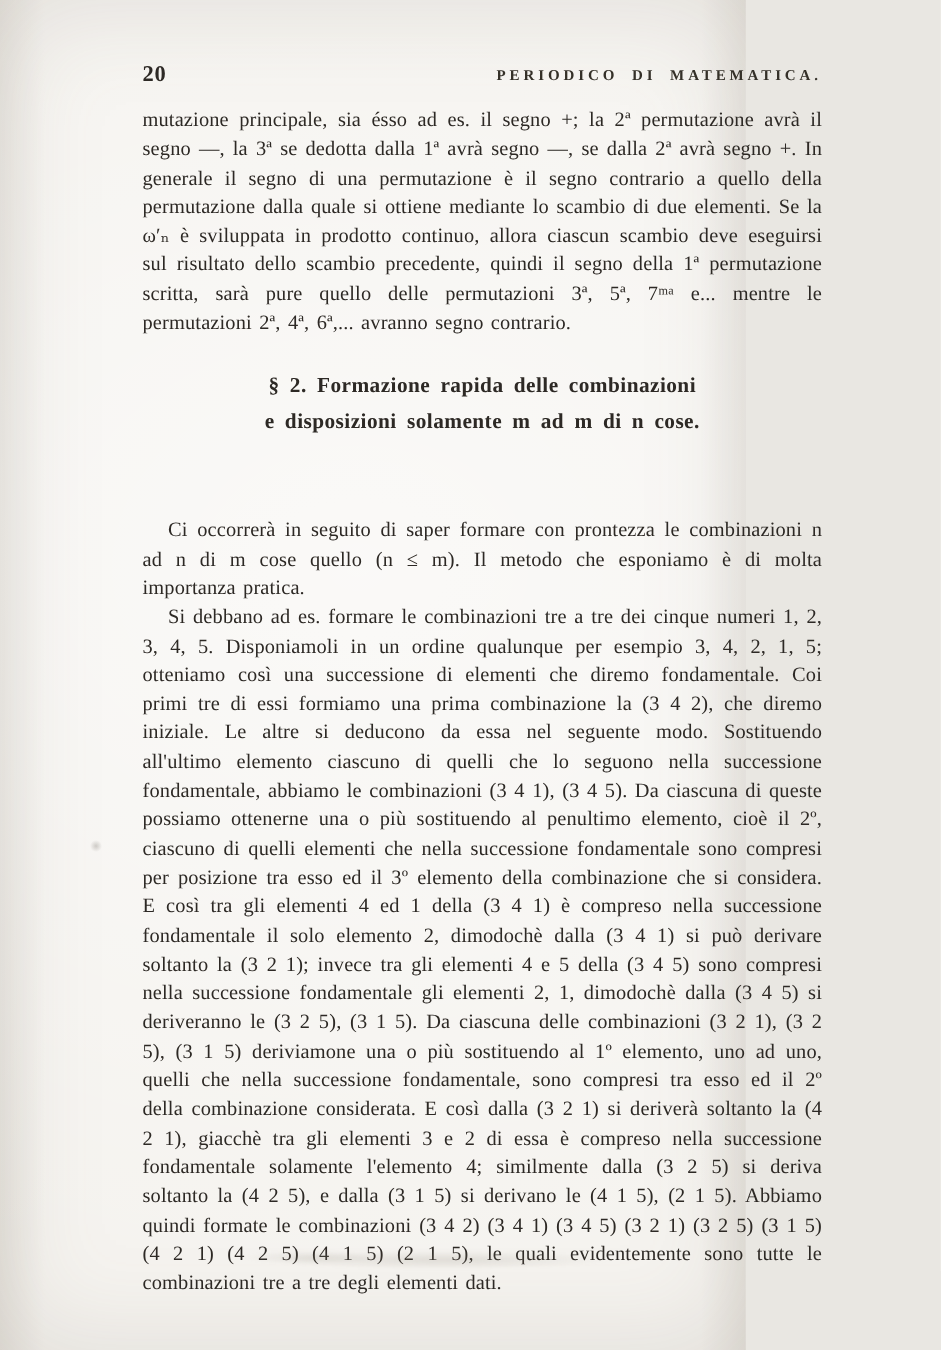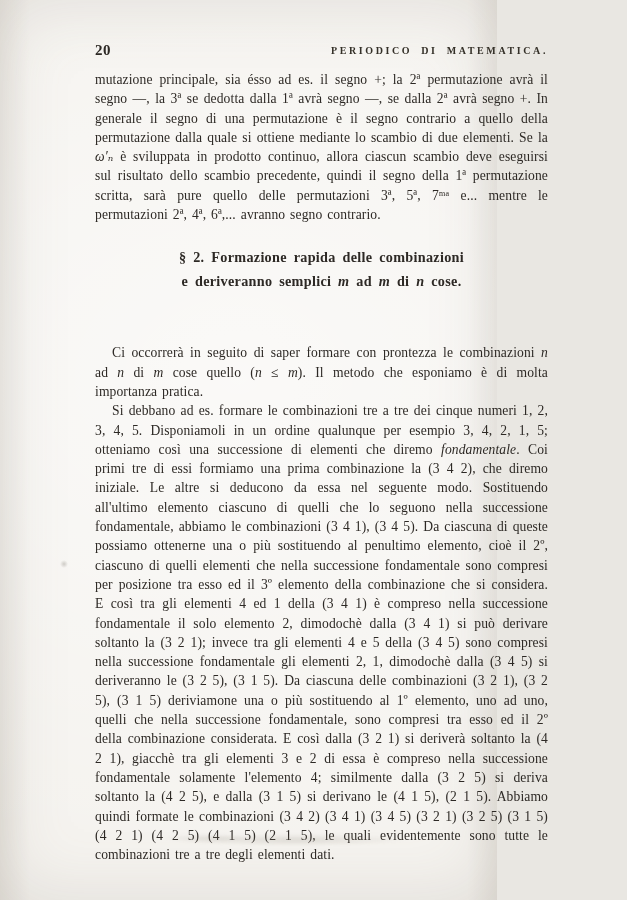--- a/index.html
+++ b/index.html
@@ -60,21 +60,21 @@
   }
   p.body-par {
     margin: 0;
     font-size: 13.6px;
     line-height: 19.3px;
     text-align: justify;
     word-spacing: 1.4px;
     letter-spacing: 0.1px;
   }
   p.indent { text-indent: 17px; }
-  .it { font-style: italic; }
+  .it { }
   .section-heading {
     margin: 21px 0 50px 0;
     text-align: center;
     font-size: 14.2px;
     font-weight: bold;
     line-height: 24px;
     letter-spacing: 0.3px;
     word-spacing: 3px;
   }
   .smudge {
@@ -107,21 +107,21 @@
 
     <div class="running-head">
       <span class="page-number">20</span>
       <span class="running-title">PERIODICO DI MATEMATICA.</span>
     </div>
 
     <p class="body-par"><span>mutazione principale, sia ésso ad es. il segno +; la 2ª permutazione avrà il segno —, la 3ª se dedotta dalla 1ª avrà segno —, se dalla 2ª avrà segno +. In generale il segno di una permutazione è il segno contrario a quello della permutazione dalla quale si ottiene mediante lo scambio di due elementi. Se la </span><span class="it">ω′ₙ</span><span> è sviluppata in prodotto continuo, allora ciascun scambio deve eseguirsi sul risultato dello scambio precedente, quindi il segno della 1ª permutazione scritta, sarà pure quello delle permutazioni 3ª, 5ª, 7ᵐᵃ e... mentre le permutazioni 2ª, 4ª, 6ª,... avranno segno contrario.</span></p>
 
     <div class="section-heading">
       <div><span>§ 2. Formazione rapida delle combinazioni</span></div>
-      <div><span>e deriveranno semplici </span><span class="it">m</span><span> ad </span><span class="it">m</span><span> di </span><span class="it">n</span><span> cose.</span></div>
+      <div><span>e disposizioni solamente </span><span class="it">m</span><span> ad </span><span class="it">m</span><span> di </span><span class="it">n</span><span> cose.</span></div>
     </div>
 
     <p class="body-par indent"><span>Ci occorrerà in seguito di saper formare con prontezza le combinazioni </span><span class="it">n</span><span> ad </span><span class="it">n</span><span> di </span><span class="it">m</span><span> cose quello (</span><span class="it">n</span><span> ≤ </span><span class="it">m</span><span>). Il metodo che esponiamo è di molta importanza pratica.</span></p>
 
     <p class="body-par indent"><span>Si debbano ad es. formare le combinazioni tre a tre dei cinque numeri 1, 2, 3, 4, 5. Disponiamoli in un ordine qualunque per esempio 3, 4, 2, 1, 5; otteniamo così una successione di elementi che diremo </span><span class="it">fondamentale</span><span>. Coi primi tre di essi formiamo una prima combinazione la (3 4 2), che diremo iniziale. Le altre si deducono da essa nel seguente modo. Sostituendo all'ultimo elemento ciascuno di quelli che lo seguono nella successione fondamentale, abbiamo le combinazioni (3 4 1), (3 4 5). Da ciascuna di queste possiamo ottenerne una o più sostituendo al penultimo elemento, cioè il 2º, ciascuno di quelli elementi che nella successione fondamentale sono compresi per posizione tra esso ed il 3º elemento della combinazione che si considera. E così tra gli elementi 4 ed 1 della (3 4 1) è compreso nella successione fondamentale il solo elemento 2, dimodochè dalla (3 4 1) si può derivare soltanto la (3 2 1); invece tra gli elementi 4 e 5 della (3 4 5) sono compresi nella successione fondamentale gli elementi 2, 1, dimodochè dalla (3 4 5) si deriveranno le (3 2 5), (3 1 5). Da ciascuna delle combinazioni (3 2 1), (3 2 5), (3 1 5) deriviamone una o più sostituendo al 1º elemento, uno ad uno, quelli che nella successione fondamentale, sono compresi tra esso ed il 2º della combinazione considerata. E così dalla (3 2 1) si deriverà soltanto la (4 2 1), giacchè tra gli elementi 3 e 2 di essa è compreso nella successione fondamentale solamente l'elemento 4; similmente dalla (3 2 5) si deriva soltanto la (4 2 5), e dalla (3 1 5) si derivano le (4 1 5), (2 1 5). Abbiamo quindi formate le combinazioni (3 4 2) (3 4 1) (3 4 5) (3 2 1) (3 2 5) (3 1 5) (4 2 1) (4 2 5) (4 1 5) (2 1 5), le quali evidentemente sono tutte le combinazioni tre a tre degli elementi dati.</span></p>
 
   </div>
 
   <div class="smudge smudge-1"></div>
   <div class="smudge smudge-2"></div>

